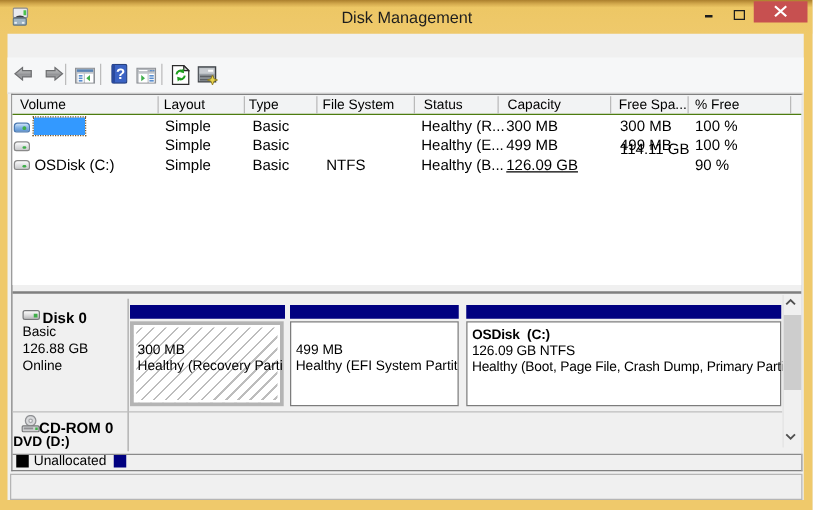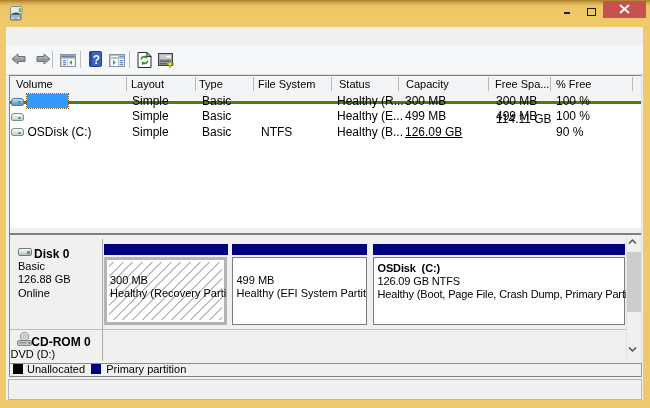--- a/index.html
+++ b/index.html
@@ -23,22 +23,22 @@
 #toolbar { left:0; top:19px; width:637px; height:29px; background:#f6f7f8;
   border-bottom:1px solid #dcdcdc; }
 .tsep { position:absolute; top:5px; width:1px; height:17px; background:#bcbcbc; }
 
 
 #outer { left:2.5px; top:48px; width:633.5px; height:302px; border:1px solid #808080; border-right:1px solid #dedede;
   background:#f0f0f0; }
 
 
 #whitepane { left:0; top:0; width:631.5px; height:152px; background:#fff; }
-#lvheader { left:0; top:0; width:631.5px; height:28px; background:#f2f3f4;
-  border-bottom:3px solid #4d7c0f; }
+#lvheader { left:0; top:0; width:631.5px; height:16px; background:#f2f3f4;
+  border-bottom:1px solid #4d7c0f; }
 #lvheader span { position:absolute; top:2px; font-size:11px; }
 .hsep { position:absolute; top:1px; width:1px; height:14px; background:#bababa; }
 .cell { position:absolute; font-size:12px; line-height:15.5px; white-space:nowrap; }
 .vicon { position:absolute; width:12.5px; height:8px; border-radius:3px 3px 2px 2px;
   background:linear-gradient(to bottom,#fdfdfd 0%,#e3e4e6 45%,#c9cacc 100%);
   border:1px solid #8a8a8a; }
 .vicon::after { content:""; position:absolute; right:1.5px; top:2.7px; width:2.6px; height:2.6px;
   border-radius:50%; background:#3fae49; }
 .vicon.blue { background:linear-gradient(to bottom,#cfe4fa 0%,#8cb8e8 45%,#5f94d2 100%);
   border-color:#4a78b0; }
@@ -75,20 +75,21 @@
 .dicon { position:absolute; width:13.5px; height:7.5px; border-radius:2px;
   background:linear-gradient(to bottom,#fbfbfb 0%,#dededf 50%,#b9babb 100%);
   border:1px solid #77787a; }
 .dicon::after { content:""; position:absolute; right:1px; bottom:1px; width:3px; height:3px;
   background:#3fae49; }
 </style>
 </head>
 <body>
 
 <div id="titlebar" class="abs">
+  <div id="title" class="abs">Disk Management</div>
   <div class="abs" style="left:10px;top:5px;">
     <svg width="15" height="16" viewBox="0 0 15 16">
       <rect x="0.5" y="1.5" width="11.5" height="7.5" rx="1" fill="#e9eaee" stroke="#8a8b90"></rect>
       <path d="M2 9 A4.5 2.8 0 0 1 10 9 Z" fill="#3a3c40"></path>
       <rect x="8.8" y="3.2" width="2.2" height="4" fill="#4cc24c"></rect>
       <rect x="0.5" y="9.5" width="10.5" height="5.5" rx="0.8" fill="#9fb4c4" stroke="#5d7384"></rect>
       <rect x="1.5" y="12.5" width="2" height="1.5" fill="#e8eef2"></rect>
       <rect x="7.5" y="12.5" width="2" height="1.5" fill="#e8eef2"></rect>
     </svg>
   </div>
@@ -240,34 +241,33 @@
     <div id="rowsep" class="abs"></div>
 
     <svg class="abs" style="left:7.7px;top:255.5px;" width="15" height="14" viewBox="0 0 15 14">
       <circle cx="7.5" cy="4.6" r="4.2" fill="#d9dadc" stroke="#909194"></circle>
       <circle cx="7.5" cy="4.6" r="1.4" fill="#f4f4f5" stroke="#a7a8ab"></circle>
       <rect x="0.7" y="8.6" width="13.6" height="4.8" rx="1" fill="#cfd0d2" stroke="#77787a"></rect>
       <rect x="2" y="10" width="7.5" height="1.5" fill="#8f9093"></rect>
       <rect x="11.2" y="10" width="2" height="2" fill="#3fae49"></rect>
     </svg>
     <div class="abs" style="left:21.8px;top:258.5px;font-size:12px;font-weight:bold;">CD-ROM 0</div>
-    <div class="abs t11" style="left:1px;top:271.5px;">DVD (D:)</div>
+    <div class="abs t11" style="left:1px;top:271.5px;font-weight:bold;">DVD (D:)</div>
 
     <div id="sbar" class="abs"></div>
     <div id="sthumb" class="abs"></div>
     <svg class="abs" style="left:618.5px;top:161.5px;" width="9" height="8" viewBox="0 0 9 8">
         <path d="M1 5.5 L4.5 2 L8 5.5" fill="none" stroke="#505050" stroke-width="1.5"></path>
       </svg>
     <svg class="abs" style="left:618.5px;top:268.5px;" width="9" height="8" viewBox="0 0 9 8">
         <path d="M1 2.5 L4.5 6 L8 2.5" fill="none" stroke="#505050" stroke-width="1.5"></path>
       </svg>
 
     <div id="legtop" class="abs"></div>
     <div class="abs" style="left:631px;top:286.5px;width:1px;height:14px;background:#9a9a9a;"></div>
     <div class="lsq abs" style="left:3.5px;background:#000;"></div>
     <div class="abs t11" style="left:17.5px;top:286.5px;">Unallocated</div>
     <div class="lsq abs" style="left:81.5px;background:#000080;"></div>
-    <div class="abs t11" style="left:96.7px;top:286.5px;">Primary partition</div>
   </div>
 
   <div id="statusbox" class="abs"></div>
 
 </div>
 
 </body></html>

